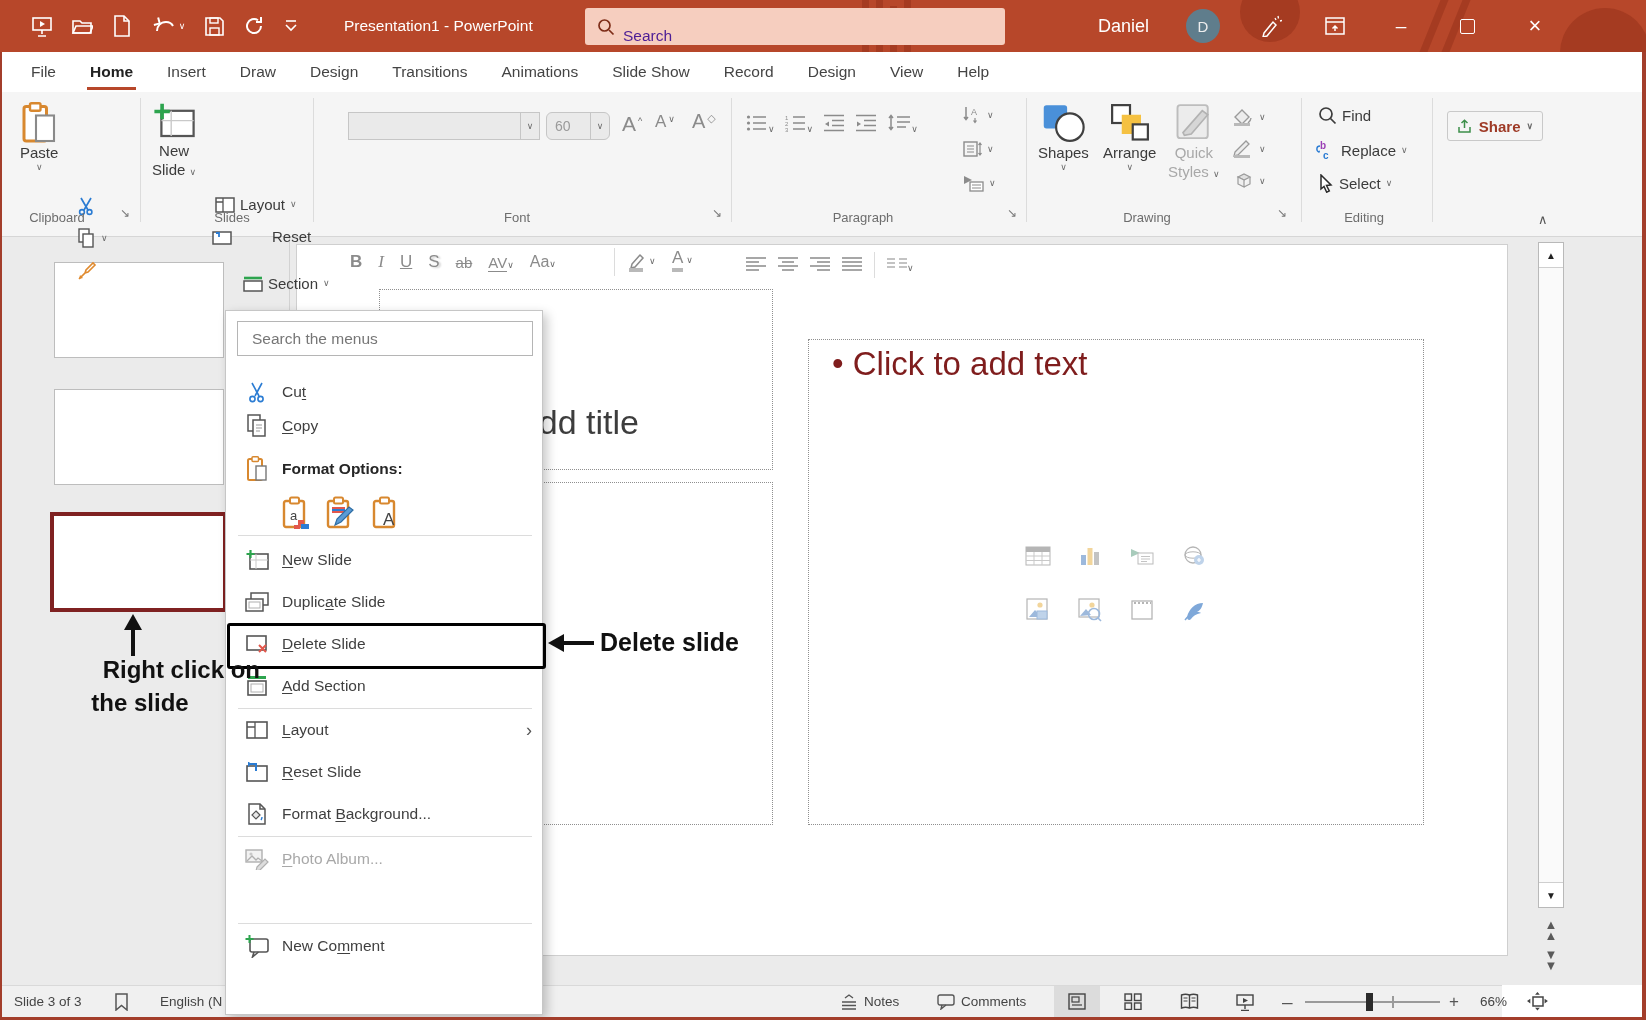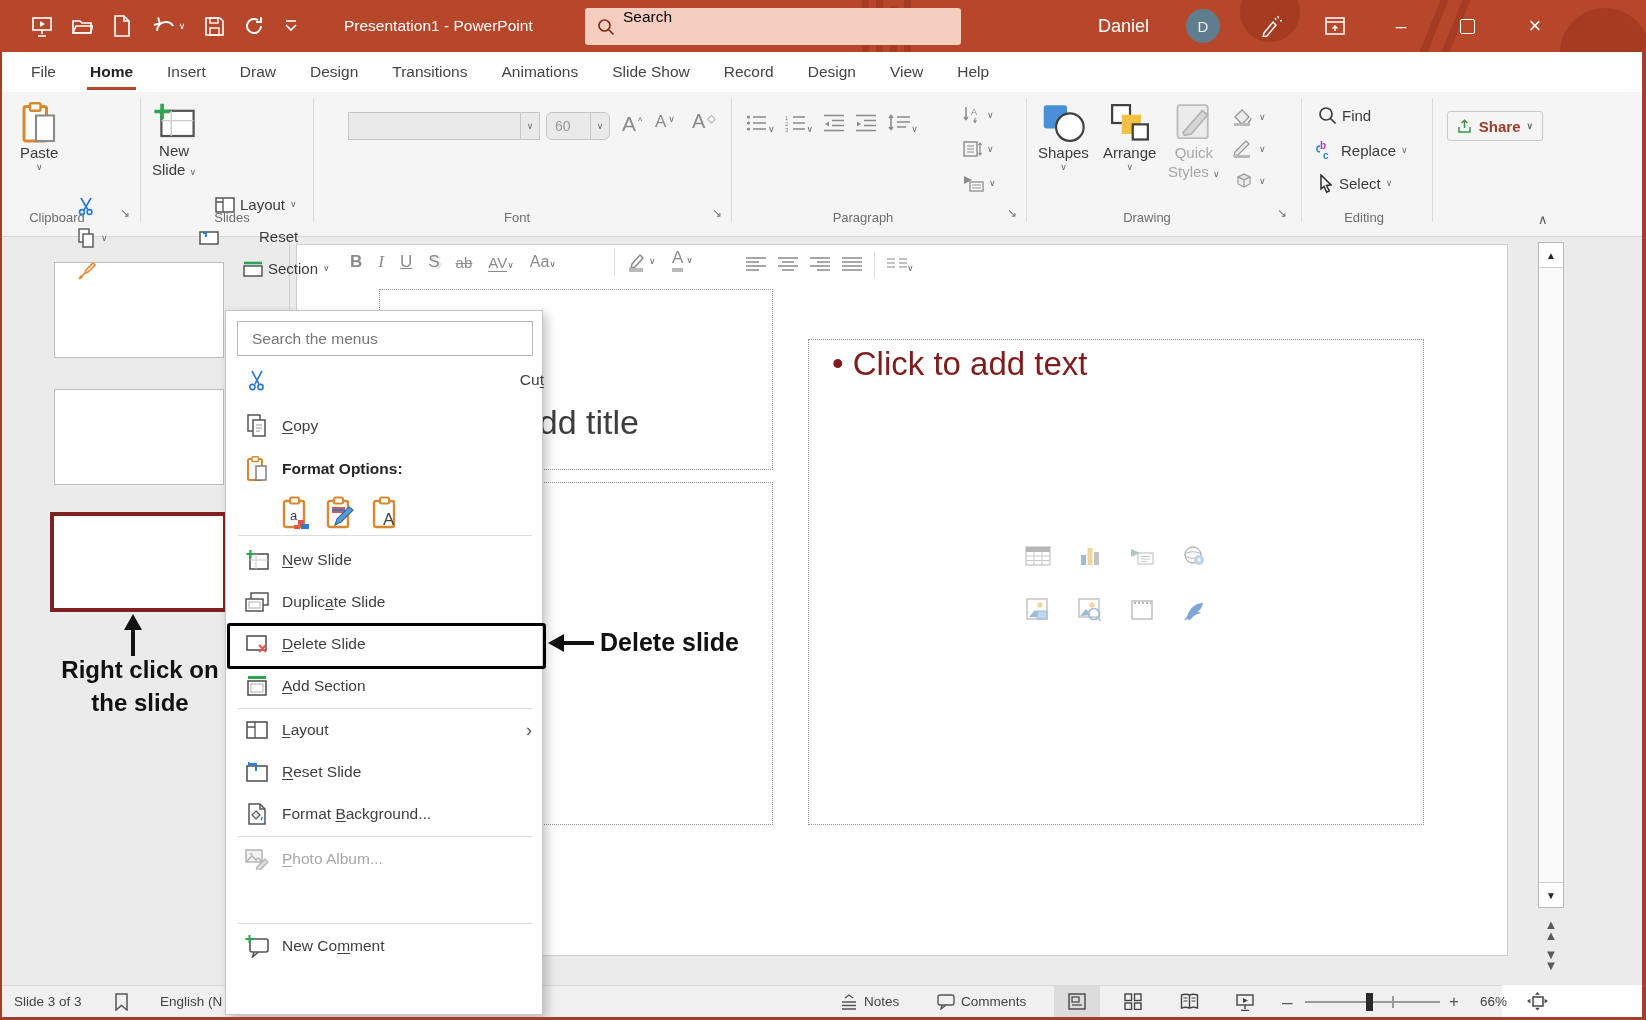--- a/index.html
+++ b/index.html
@@ -6,22 +6,22 @@
   #app{position:relative;width:1646px;height:1020px;background:#fff;font-family:"Liberation Sans",sans-serif;overflow:hidden;
        -webkit-font-smoothing:antialiased;}
   .abs{position:absolute;}
   .chev{font-size:9px;color:#6a6a6a;line-height:1;}
   
   .titlebar{left:0;top:0;width:1646px;height:52px;background:#B7472A;color:#fff;z-index:20;overflow:hidden;}
   .tb-deco{position:absolute;background:rgba(120,28,10,.28);}
   .qat{display:flex;align-items:center;gap:0;position:absolute;left:22px;top:0;height:52px;}
   .qat .qbtn{width:40px;height:52px;display:flex;align-items:center;justify-content:center;}
   .tb-title{position:absolute;top:0;height:52px;display:flex;align-items:center;font-size:15.5px;color:#fff;}
-  .searchpill{position:absolute;left:585px;top:8px;width:376px;height:37px;background:#F6CEBF;border-radius:3px;
-      display:flex;align-items:flex-start;gap:14px;padding-left:38px;box-sizing:border-box;color:#000000;font-size:15.5px;}
+  .searchpill{position:absolute;left:585px;top:8px;width:420px;height:37px;background:#F6CEBF;border-radius:3px;
+      display:flex;align-items:flex-end;gap:14px;padding-left:38px;box-sizing:border-box;color:#4c1d95;font-size:15.5px;}
   .avatar{position:absolute;left:1186px;top:9px;width:34px;height:34px;border-radius:50%;background:#5F7D8C;color:#eee;
       display:flex;align-items:center;justify-content:center;font-size:15px;}
   .winbtn{position:absolute;top:0;width:46px;height:52px;display:flex;align-items:center;justify-content:center;color:#fff;font-size:19px;}
   
   .tabrow{left:0;top:52px;width:1646px;height:40px;background:#fff;z-index:19;}
   .tabs{position:absolute;left:14px;top:0;height:40px;display:flex;align-items:center;}
   .tab{padding:0 17px;font-size:15.5px;color:#444;height:40px;display:flex;align-items:center;position:relative;}
   .tab.active{color:#222;font-weight:bold;}
   .tab.active::after{content:"";position:absolute;left:14px;right:14px;bottom:2px;height:3px;background:#B7472A;}
   .sharebtn{position:absolute;left:1447px;top:59px;width:94px;height:28px;border:1px solid #c9c9c9;border-radius:3px;
@@ -245,28 +245,28 @@
       <span><span>Slide</span> <span class="chev">∨</span></span>
     </div>
     <div class="smallrow" style="left:215px;top:104px;">
       <svg width="20" height="16" viewBox="0 0 20 16">
           <rect x="1" y="1" width="18" height="14" fill="#fff" stroke="#555" stroke-width="1.5"></rect>
           <path d="M8 1v14M1 5h7" stroke="#555" stroke-width="1.3"></path>
         </svg>
       <span>Layout</span>
         <span class="chev">∨</span>
     </div>
-    <div class="smallrow" style="left:199px;top:136px;gap:40px;">
+    <div class="smallrow" style="left:212px;top:136px;gap:40px;">
       <svg width="20" height="16" viewBox="0 0 20 16">
           <rect x="1" y="3" width="18" height="12" fill="#fff" stroke="#555" stroke-width="1.5"></rect>
           <path d="M4 7V3h-3" fill="none" stroke="#2B7CD3" stroke-width="1.8" transform="translate(3 1)"></path>
         </svg>
       <span>Reset</span>
     </div>
-    <div class="smallrow" style="left:215px;top:168px;padding-left:28px;">
+    <div class="smallrow" style="left:215px;top:183px;padding-left:28px;">
       <svg width="20" height="16" viewBox="0 0 20 16">
           <path d="M1 2h18" stroke="#2DA44E" stroke-width="2.6"></path>
           <rect x="1" y="5" width="18" height="10" fill="#fff" stroke="#555" stroke-width="1.5"></rect>
         </svg>
       <span>Section</span>
         <span class="chev">∨</span>
     </div>
     <div class="glabel" style="left:152px;">Slides</div>
     <div class="gsep" style="left:313px;"></div>
 
@@ -614,21 +614,21 @@
           <path d="M11 0l2.5 3h-5zM11 19.5l2.5-3h-5zM0 9.5L3.5 7v5zM22 9.5L18.5 7v5z" fill="#444" transform="scale(0.95)"></path>
         </svg>
     </div>
   </div>
 
   <div class="abs ctxmenu">
     <div class="menusearch">
       <span>Search the menus</span>
     </div>
 
-    <div class="mi" style="top:48px;justify-content:space-between;">
+    <div class="mi" style="top:60px;">
       <span class="mic">
         <svg width="20" height="21" viewBox="0 0 20 21">
             <path d="M5 1l7 13M15 1L8 14" stroke="#2B7CD3" stroke-width="1.6"></path>
             <circle cx="5.5" cy="17" r="2.6" fill="none" stroke="#2B7CD3" stroke-width="1.6"></circle>
             <circle cx="13.5" cy="17" r="2.6" fill="none" stroke="#2B7CD3" stroke-width="1.6"></circle>
           </svg>
       </span>
       <span class="mil"><span>Cu</span><u>t</u><span></span></span>
     </div>
 
@@ -790,20 +790,20 @@
   </div>
 
   <div class="deletebox"></div>
 
   <div class="arrowhead-l abs" style="left:548px;top:634px;z-index:60;"></div>
   <div class="arrowline-h abs" style="left:562px;top:641px;width:32px;z-index:60;"></div>
   <div class="ann" style="left:600px;top:628px;font-size:25px;">Delete slide</div>
 
   <div class="arrowhead-u abs" style="left:124px;top:614px;z-index:60;"></div>
   <div class="arrowline-v abs" style="left:131px;top:628px;height:28px;z-index:60;"></div>
-  <div class="ann" style="left:20px;top:656px;width:240px;text-align:center;font-size:24px;">Right click on</div>
+  <div class="ann" style="left:20px;top:656px;width:240px;text-align:right;font-size:24px;">Right click on</div>
   <div class="ann" style="left:20px;top:689px;width:240px;text-align:center;font-size:24px;">the slide</div>
 
   <div class="frame" style="left:0;top:52px;width:2px;height:968px;"></div>
   <div class="frame" style="left:1642px;top:52px;width:4px;height:968px;"></div>
   <div class="frame" style="left:0;top:1017px;width:1646px;height:3px;"></div>
 
 </div>
 
 </body></html>

